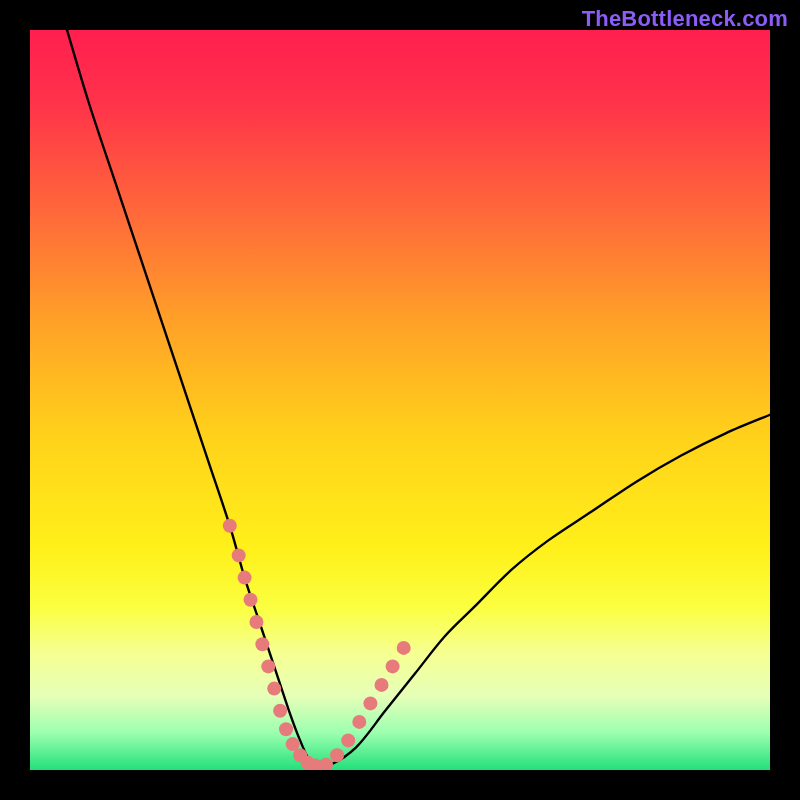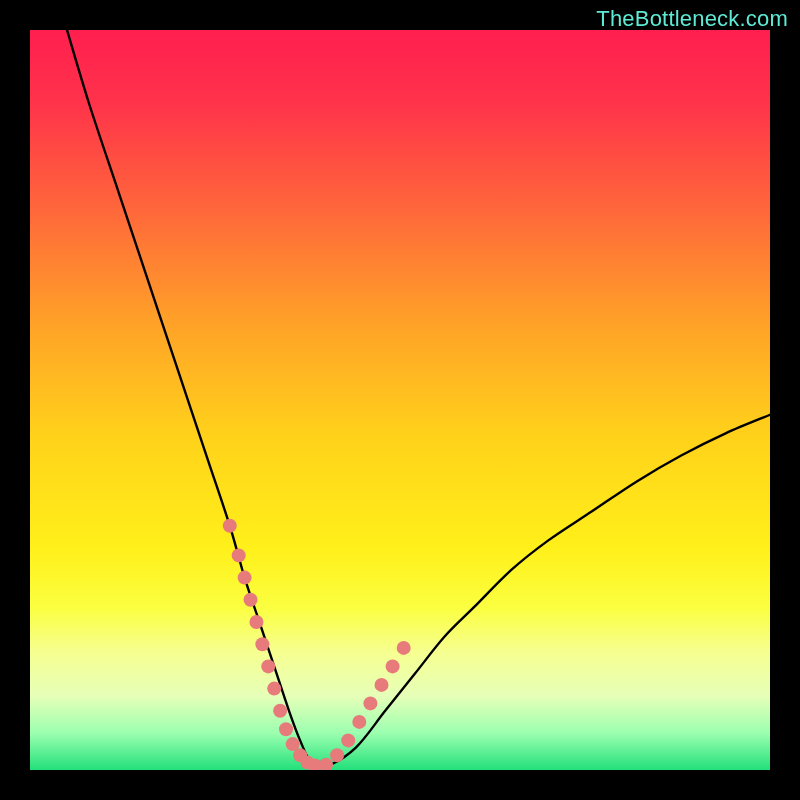--- a/index.html
+++ b/index.html
@@ -23,23 +23,23 @@
     position: absolute;
     left: 0;
     top: 0;
     width: 740px;
     height: 740px;
   }
   .watermark {
     position: absolute;
     top: 6px;
     right: 12px;
-    color: #5eead4;
+    color: #8b5cf6;
     font-size: 22px;
-    font-weight: 400;
+    font-weight: 700;
     letter-spacing: 0.2px;
     user-select: none;
   }
   svg { display: block; }
 </style>
 </head>
 <body>
 
 <div class="watermark">TheBottleneck.com</div>
 

